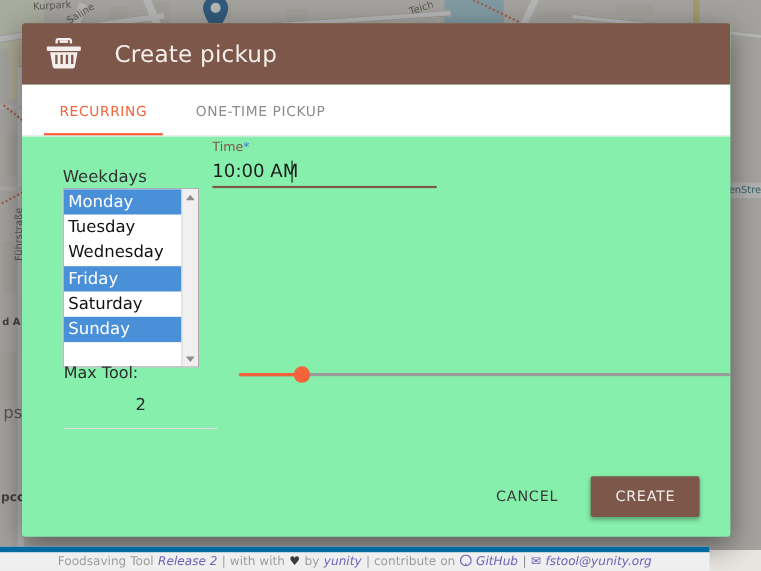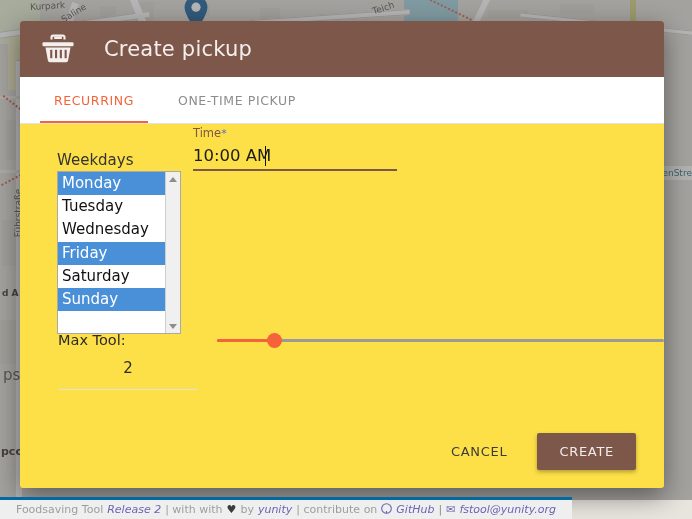--- a/index.html
+++ b/index.html
@@ -45,38 +45,38 @@
   }
 
   
   #backdrop {
     position: absolute; left: 0; top: 0; width: 692px; height: 500px;
     background: rgba(60,60,60,0.38);
   }
 
   
   #footer {
-    position: absolute; left: 0; bottom: 0; width: 572px; height: 22px;
+    position: absolute; left: 0; bottom: 0; width: 645px; height: 22px;
     background: #efefef;
-    border-top: 3px solid #0369a1;
+    border-top: 5px solid #0369a1;
     color: #5a5a5a; font-size: 11px;
     display: flex; align-items: center; justify-content: center;
     gap: 4px;
   }
   #footer .dim { opacity: .55; }
   #footer a { color: #6c63b5; text-decoration: none; font-style: italic; }
   #footer .sep { color: #8a8a8a; }
   #footer .heart { color: #3b3b3b; font-size: 11px; }
   #footer .gh { color: #6c63b5; }
 
   
   #dialog {
     position: absolute; left: 20px; top: 21px;
     width: 644px; height: 467px;
-    background: #fde047;
+    background: #86efac;
     border-radius: 3px;
     box-shadow: 0 8px 26px rgba(0,0,0,.45);
     overflow: hidden;
   }
 
   #dialog-header {
     height: 56px; background: #7d584a;
     display: flex; align-items: center; padding: 0 0 0 18px;
   }
   #basket-icon { width: 40px; height: 40px; flex: 0 0 40px; }

